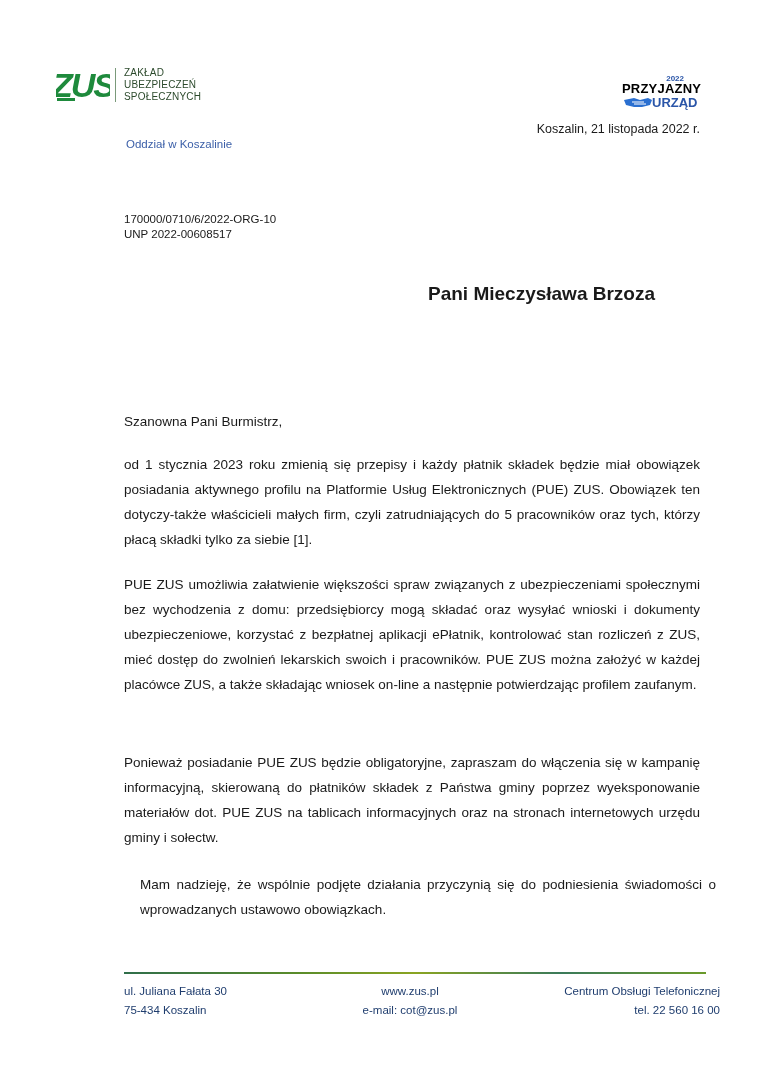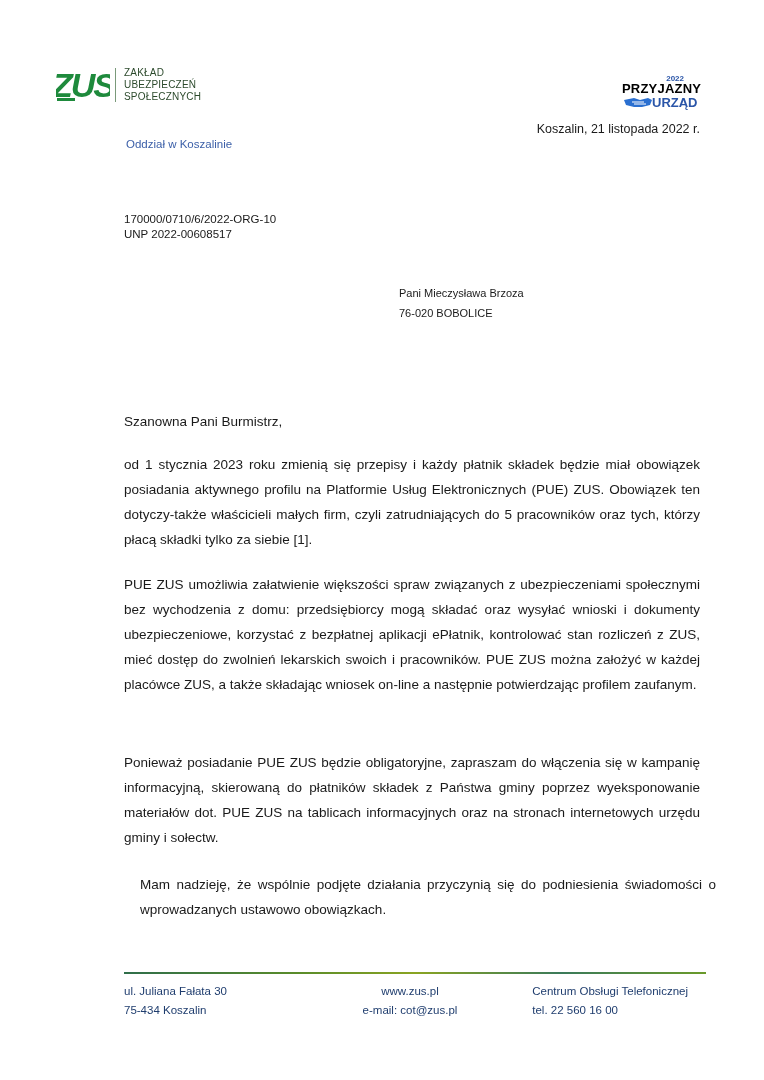--- a/index.html
+++ b/index.html
@@ -17,39 +17,39 @@
   
   .pu { left: 618px; top: 74px; width: 80px; height: 36px; }
   .pu-year { position: absolute; right: 14px; top: 0; font-size: 8px; font-weight: bold; color: #2a55a8; }
   .pu-line1 { position: absolute; left: 4px; top: 7px; font-size: 13px; font-weight: bold; color: #000000; letter-spacing: 0.2px; }
   .pu-line2 { position: absolute; left: 34px; top: 21px; font-size: 13px; font-weight: bold; color: #2a55a8; }
   .pu-hand { position: absolute; left: 6px; top: 22px; width: 28px; height: 12px; }
   .date { right: 64px; top: 122px; font-size: 12.5px; }
   
   .ref { left: 124px; top: 212px; font-size: 11.5px; line-height: 15px; }
   
-  .recipient { left: 399px; top: 284px; font-size: 11px; font-weight: normal; line-height: 19.5px; }
+  .recipient { left: 428px; top: 284px; font-size: 19px; font-weight: bold; line-height: 19.5px; }
   
   .salutation { left: 124px; top: 414px; font-size: 13.5px; }
   .para {
     left: 124px; width: 576px; font-size: 13.5px; line-height: 25px; text-align: justify;
   }
   .p1 { top: 452px; }
   .p2 { top: 572px; }
   .p3 { top: 750px; }
   .p4 { top: 872px; margin-left: 16px; }
   
   .footer-line {
     left: 124px; top: 972px; width: 582px; height: 2px;
     background: linear-gradient(90deg, #2f6e4a, #5a8c2a 30%, #8aa422 50%, #3a7a5a 75%, #6a9a2a);
   }
   .foot { font-size: 11.5px; line-height: 19px; color: #1f3d6e; top: 982px; }
   .foot-left { left: 124px; }
   .foot-mid { left: 340px; width: 140px; text-align: center; }
-  .foot-right { right: 76px; text-align: left; }
+  .foot-right { right: 44px; text-align: right; }
   a { color: inherit; text-decoration: none; }
 </style>
 </head>
 <body>
 
 <svg class="abs zus-logo" viewBox="0 0 54 36">
   <text x="27" y="31" text-anchor="middle" font-family="Liberation Sans, sans-serif" font-size="34" font-weight="bold" font-style="italic" fill="#1e8a3c" letter-spacing="-2">ZUS</text>
   <rect x="1" y="32" width="18" height="3" fill="#1e8a3c"></rect>
 </svg>
 <div class="abs logo-sep"></div>
@@ -72,21 +72,20 @@
 
 <div class="abs date">Koszalin, 21 listopada 2022 r.</div>
 
 <div class="abs ref">
   <div>170000/0710/6/2022-ORG-10</div>
   <div>UNP 2022-00608517</div>
 </div>
 
 <div class="abs recipient">
   <div>Pani Mieczysława Brzoza</div>
-  <div>76-020 BOBOLICE</div>
 </div>
 
 <div class="abs salutation">Szanowna Pani Burmistrz,</div>
 <div class="abs para p1">od 1 stycznia 2023 roku  zmienią się przepisy i każdy płatnik składek będzie miał obowiązek posiadania aktywnego profilu na Platformie Usług Elektronicznych (PUE) ZUS. Obowiązek ten dotyczy-także właścicieli małych firm, czyli zatrudniających do 5 pracowników oraz tych, którzy płacą składki tylko za siebie [1].</div>
 <div class="abs para p2">PUE ZUS umożliwia załatwienie większości spraw związanych z ubezpieczeniami społecznymi bez wychodzenia z domu: przedsiębiorcy mogą składać oraz wysyłać wnioski i dokumenty  ubezpieczeniowe, korzystać z bezpłatnej aplikacji ePłatnik, kontrolować stan rozliczeń z ZUS, mieć dostęp do zwolnień lekarskich swoich i pracowników. PUE ZUS można założyć w każdej placówce ZUS, a także składając wniosek on-line a następnie potwierdzając profilem zaufanym.</div>
 <div class="abs para p3">Ponieważ posiadanie PUE ZUS będzie obligatoryjne, zapraszam do włączenia się w kampanię informacyjną, skierowaną do płatników składek z Państwa gminy  poprzez wyeksponowanie materiałów dot. PUE ZUS na tablicach informacyjnych oraz na stronach internetowych urzędu gminy i sołectw.</div>
 <div class="abs para p4">Mam nadzieję, że wspólnie podjęte działania przyczynią się do podniesienia świadomości o wprowadzanych ustawowo obowiązkach.</div>
 
 <div class="abs footer-line"></div>
 <div class="abs foot foot-left">

